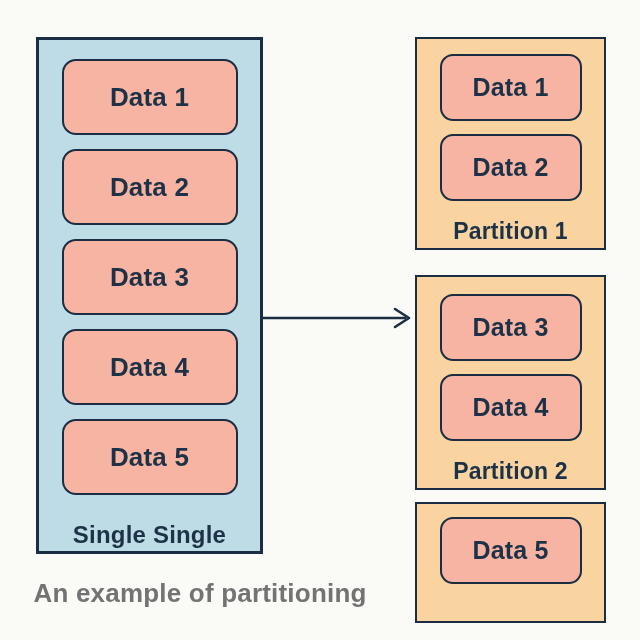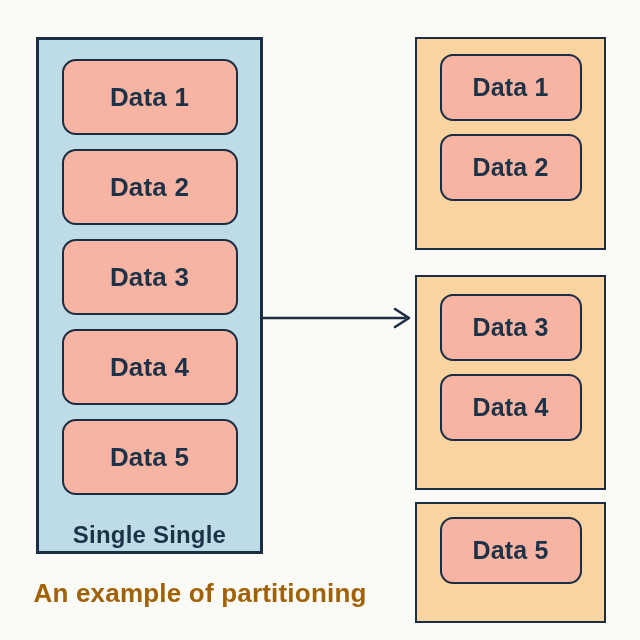--- a/index.html
+++ b/index.html
@@ -104,21 +104,21 @@
   
   .caption {
     position: absolute;
     left: 0;
     top: 578px;
     width: 400px;
     text-align: center;
     font-size: 26px;
     font-weight: 700;
     letter-spacing: 0.2px;
-    color: #a16207;
+    color: #737373;
   }
 </style>
 </head>
 <body>
 
 <div class="canvas">
 
   <div class="machine">
     <div class="data-box">
       <span>Data 1</span>
@@ -143,29 +143,31 @@
     <polyline points="134,3 148,12 134,21" fill="none" stroke="#1a2d43" stroke-width="2.6" stroke-linecap="round" stroke-linejoin="round"></polyline>
   </svg>
 
   <div class="partition partition-1">
     <div class="data-box">
       <span>Data 1</span>
     </div>
     <div class="data-box">
       <span>Data 2</span>
     </div>
+    <div class="partition-label">Partition 1</div>
   </div>
 
   <div class="partition partition-2">
     <div class="data-box">
       <span>Data 3</span>
     </div>
     <div class="data-box">
       <span>Data 4</span>
     </div>
+    <div class="partition-label">Partition 2</div>
   </div>
 
   <div class="partition partition-3">
     <div class="data-box">
       <span>Data 5</span>
     </div>
   </div>
 
   <div class="caption">An example of partitioning</div>
 

